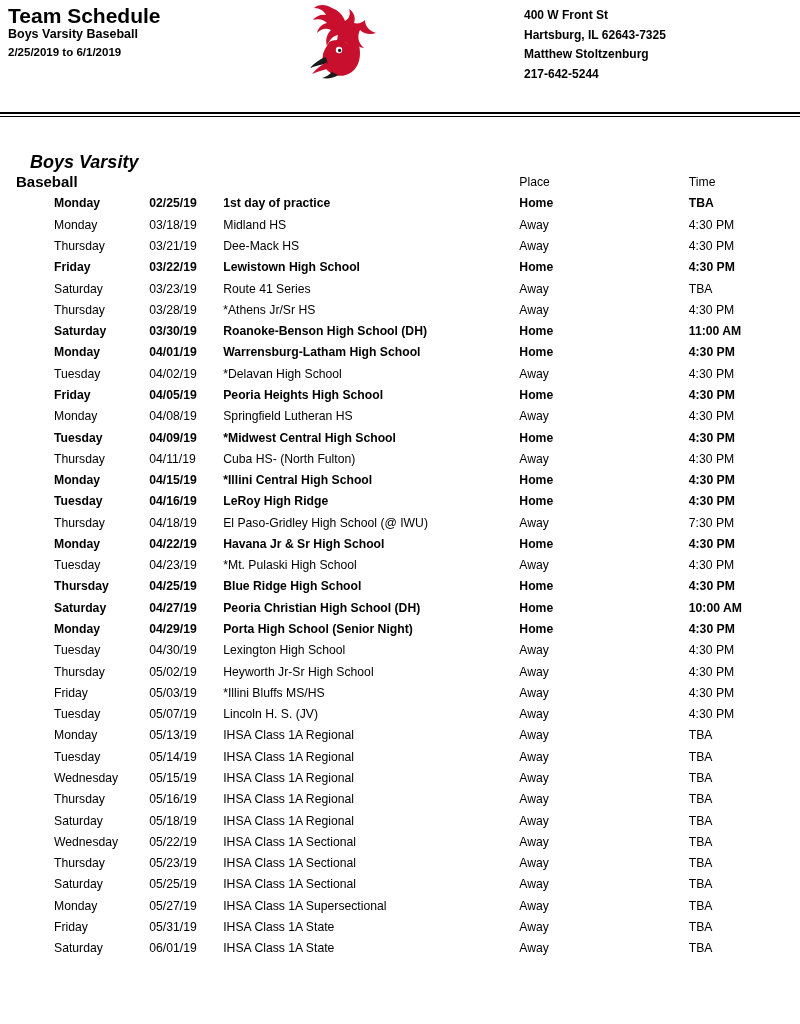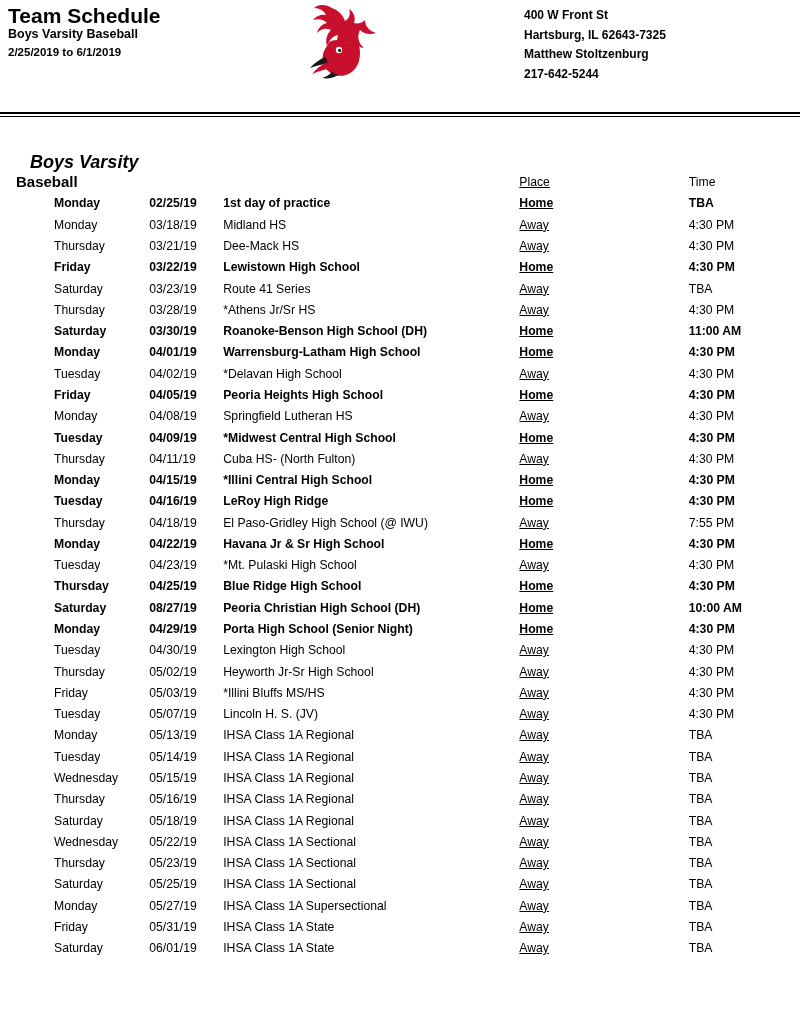--- a/index.html
+++ b/index.html
@@ -115,21 +115,21 @@
     text-align: left;
     vertical-align: top;
     white-space: nowrap;
   }
   .sched th {
     font-weight: normal;
   }
   .c-day   { width: 100px; padding-left: 54px !important; }
   .c-date  { width: 78px; }
   .c-event { width: 310px; }
-  .c-place { width: 190px; text-decoration: underline; }
+  .c-place { width: 190px; }
   .c-time  { width: 120px; margin-top: 6px; }
   tr.bold td { font-weight: bold; }
   thead th.c-day, thead th.c-date, thead th.c-event { font-size: 0; }
   thead th.c-place, thead th.c-time { font-size: 12.2px; }
 </style>
 </head>
 <body>
 
 <div class="page">
 
@@ -283,21 +283,21 @@
           <td class="c-date">04/16/19</td>
           <td class="c-event">LeRoy High Ridge</td>
           <td class="c-place">Home</td>
           <td class="c-time">4:30 PM</td>
         </tr>
         <tr>
           <td class="c-day">Thursday</td>
           <td class="c-date">04/18/19</td>
           <td class="c-event">El Paso-Gridley High School (@ IWU)</td>
           <td class="c-place">Away</td>
-          <td class="c-time">7:55 PM</td>
+          <td class="c-time">7:30 PM</td>
         </tr>
         <tr class="bold">
           <td class="c-day">Monday</td>
           <td class="c-date">04/22/19</td>
           <td class="c-event">Havana Jr &amp; Sr High School</td>
           <td class="c-place">Home</td>
           <td class="c-time">4:30 PM</td>
         </tr>
         <tr>
           <td class="c-day">Tuesday</td>
@@ -308,21 +308,21 @@
         </tr>
         <tr class="bold">
           <td class="c-day">Thursday</td>
           <td class="c-date">04/25/19</td>
           <td class="c-event">Blue Ridge High School</td>
           <td class="c-place">Home</td>
           <td class="c-time">4:30 PM</td>
         </tr>
         <tr class="bold">
           <td class="c-day">Saturday</td>
-          <td class="c-date">08/27/19</td>
+          <td class="c-date">04/27/19</td>
           <td class="c-event">Peoria Christian High School (DH)</td>
           <td class="c-place">Home</td>
           <td class="c-time">10:00 AM</td>
         </tr>
         <tr class="bold">
           <td class="c-day">Monday</td>
           <td class="c-date">04/29/19</td>
           <td class="c-event">Porta High School (Senior Night)</td>
           <td class="c-place">Home</td>
           <td class="c-time">4:30 PM</td>

